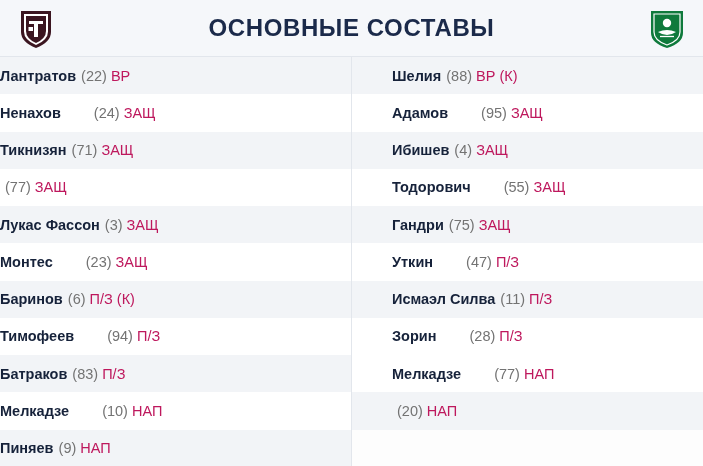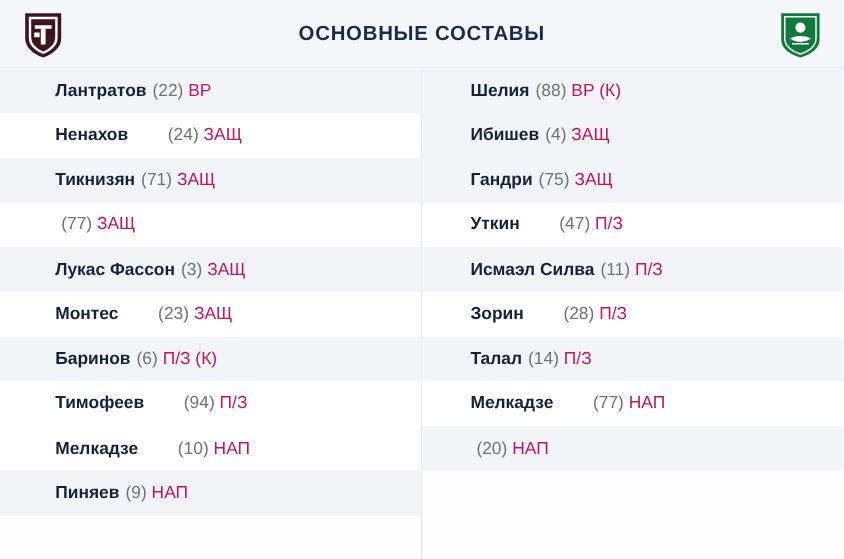--- a/index.html
+++ b/index.html
@@ -23,21 +23,21 @@
   .header {
     position: relative;
     height: 56px;
     background: #f5f7fa;
     border-bottom: 1px solid #e2e6ec;
     display: flex;
     align-items: center;
     justify-content: center;
   }
   .header-title {
-    font-size: 17px;
+    font-size: 24px;
     font-weight: bold;
     letter-spacing: 0.6px;
     color: #1b2a4a;
   }
   .crest {
     position: absolute;
     top: 8px;
     width: 44px;
     height: 42px;
     display: flex;
@@ -55,21 +55,20 @@
   }
   .col {
     width: 351px;
     position: relative;
   }
   .col.left { border-right: 1px solid #e2e6ec; }
   .row {
     height: 37.27px;
     display: flex;
     align-items: center;
-    padding-left: 46px;
     box-sizing: border-box;
     font-size: 14.5px;
     color: #18253f;
     white-space: nowrap;
   }
   .col.right .row { padding-left: 40px; }
   .row.alt { background: #f2f4f7; }
   .row.plain { background: #ffffff; gap: 28px; }
   .pname {
     font-weight: bold;
@@ -141,59 +140,67 @@
         <span class="pmeta"><span class="pnum">(23)</span> <span class="ppos">ЗАЩ</span></span>
       </div>
       <div class="row alt">
         <span class="pname">Баринов</span>
         <span class="pmeta"><span class="pnum">(6)</span> <span class="ppos">П/З (К)</span></span>
       </div>
       <div class="row plain">
         <span class="pname">Тимофеев</span>
         <span class="pmeta"><span class="pnum">(94)</span> <span class="ppos">П/З</span></span>
       </div>
+      <div class="row alt">
+        <span class="pname">Батраков</span>
+        <span class="pmeta"><span class="pnum">(83)</span> <span class="ppos">П/З</span></span>
+      </div>
       <div class="row plain">
         <span class="pname">Мелкадзе</span>
         <span class="pmeta"><span class="pnum">(10)</span> <span class="ppos">НАП</span></span>
       </div>
       <div class="row alt">
         <span class="pname">Пиняев</span>
         <span class="pmeta"><span class="pnum">(9)</span> <span class="ppos">НАП</span></span>
       </div>
     </div>
 
     <div class="col right">
       <div class="row alt">
         <span class="pname">Шелия</span>
         <span class="pmeta"><span class="pnum">(88)</span> <span class="ppos">ВР (К)</span></span>
       </div>
+      <div class="row plain">
+        <span class="pname">Адамов</span>
+        <span class="pmeta"><span class="pnum">(95)</span> <span class="ppos">ЗАЩ</span></span>
+      </div>
       <div class="row alt">
         <span class="pname">Ибишев</span>
         <span class="pmeta"><span class="pnum">(4)</span> <span class="ppos">ЗАЩ</span></span>
       </div>
+      <div class="row plain">
+        <span class="pname">Тодорович</span>
+        <span class="pmeta"><span class="pnum">(55)</span> <span class="ppos">ЗАЩ</span></span>
+      </div>
       <div class="row alt">
         <span class="pname">Гандри</span>
         <span class="pmeta"><span class="pnum">(75)</span> <span class="ppos">ЗАЩ</span></span>
       </div>
       <div class="row plain">
         <span class="pname">Уткин</span>
         <span class="pmeta"><span class="pnum">(47)</span> <span class="ppos">П/З</span></span>
       </div>
       <div class="row alt">
         <span class="pname">Исмаэл Силва</span>
         <span class="pmeta"><span class="pnum">(11)</span> <span class="ppos">П/З</span></span>
       </div>
       <div class="row plain">
         <span class="pname">Зорин</span>
         <span class="pmeta"><span class="pnum">(28)</span> <span class="ppos">П/З</span></span>
       </div>
-      <div class="row alt">
-        <span class="pname">Талал</span>
-        <span class="pmeta"><span class="pnum">(14)</span> <span class="ppos">П/З</span></span>
-      </div>
       <div class="row plain">
         <span class="pname">Мелкадзе</span>
         <span class="pmeta"><span class="pnum">(77)</span> <span class="ppos">НАП</span></span>
       </div>
       <div class="row alt">
         <span class="pmeta"><span class="pnum">(20)</span> <span class="ppos">НАП</span></span>
       </div>
     </div>
 
   </div>

